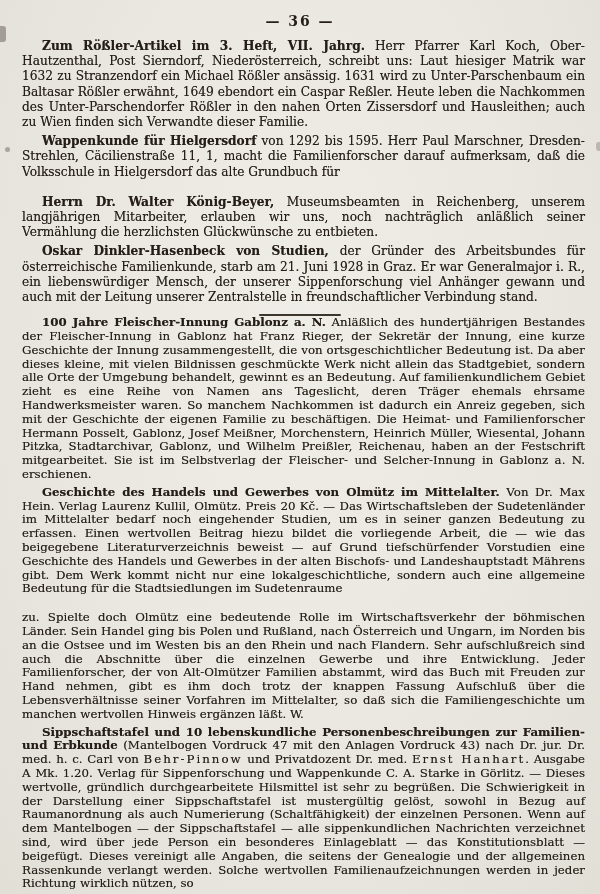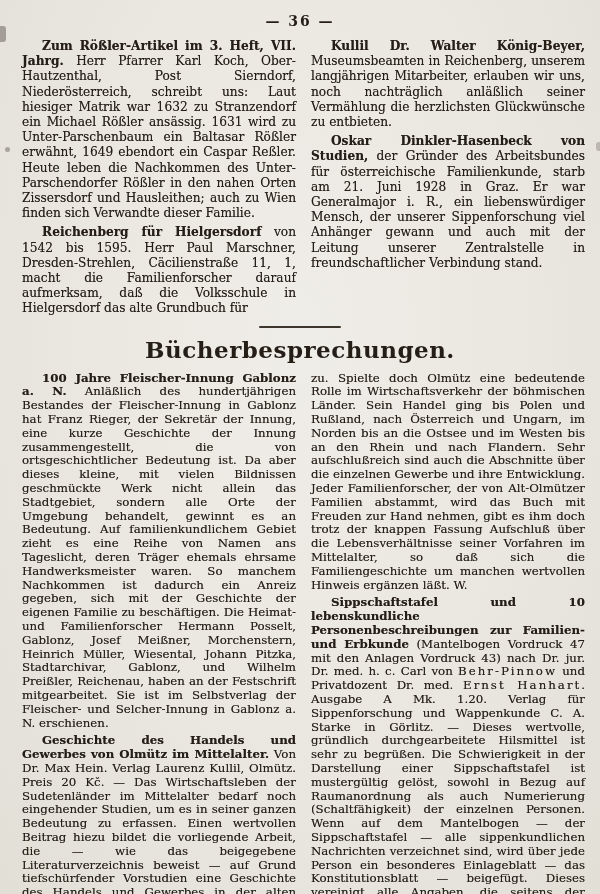--- a/index.html
+++ b/index.html
@@ -16,20 +16,21 @@
   .page-number{
     text-align:center;
     padding-top:13px;
     font-size:14px;
     font-weight:bold;
     letter-spacing:2px;
   }
   .cols{
     display:flex;gap:15px;
     padding:0 15px 0 22px;
+    flex-direction:column;
   }
   .col{
     flex:1;min-width:0;
     text-align:justify;
     text-shadow:0 0 .4px rgba(36,30,22,.55);
   }
   .cols.top{margin-top:10px;}
   .cols.top .col{font-size:12.2px;line-height:15.2px;}
   .cols.reviews .col{font-size:11.8px;line-height:13.8px;}
   p.para{margin:0;}
@@ -60,31 +61,30 @@
 <div class="page">
   <div class="smudge s1"></div>
   <div class="smudge s2"></div>
   <div class="smudge s3"></div>
 
   <div class="page-number">— 36 —</div>
 
   <div class="cols top">
     <div class="col">
         <p class="para indent"><span class="b">Zum Rößler-Artikel im 3. Heft, VII. Jahrg.</span><span> Herr Pfarrer Karl Koch, Ober-Hautzenthal, Post Sierndorf, Niederösterreich, schreibt uns: Laut hiesiger Matrik war 1632 zu Stranzendorf ein Michael Rößler ansässig. 1631 wird zu Unter-Parschenbaum ein Baltasar Rößler erwähnt, 1649 ebendort ein Caspar Reßler. Heute leben die Nachkommen des Unter-Parschendorfer Rößler in den nahen Orten Zissersdorf und Hausleithen; auch zu Wien finden sich Verwandte dieser Familie.</span></p>
-        <p class="para indent"><span class="b">Reichenberg für Hielgersdorf</span><span> von 1542 bis 1595. Herr Paul Marschner, Dresden-Strehlen, Cäcilienstraße 11, 1, macht die Familienforscher darauf aufmerksam, daß die Volksschule in Hielgersdorf das alte Grundbuch für</span></p>
+        <p class="para indent"><span class="b">Wappenkunde für Hielgersdorf</span><span> von 1292 bis 1595. Herr Paul Marschner, Dresden-Strehlen, Cäcilienstraße 11, 1, macht die Familienforscher darauf aufmerksam, daß die Volksschule in Hielgersdorf das alte Grundbuch für</span></p>
       </div>
     <div class="col">
-        <p class="para indent"><span class="b">Kullil Dr. Walter König-Beyer,</span><span> Museumsbeamten in Reichenberg, unserem langjährigen Mitarbeiter, erlauben wir uns, noch nachträglich anläßlich seiner Vermählung die herzlichsten Glückwünsche zu entbieten.</span></p>
+        <p class="para indent"><span class="b">Herrn Dr. Walter König-Beyer,</span><span> Museumsbeamten in Reichenberg, unserem langjährigen Mitarbeiter, erlauben wir uns, noch nachträglich anläßlich seiner Vermählung die herzlichsten Glückwünsche zu entbieten.</span></p>
         <p class="para indent"><span class="b">Oskar Dinkler-Hasenbeck von Studien,</span><span> der Gründer des Arbeitsbundes für österreichische Familienkunde, starb am 21. Juni 1928 in Graz. Er war Generalmajor i. R., ein liebenswürdiger Mensch, der unserer Sippenforschung viel Anhänger gewann und auch mit der Leitung unserer Zentralstelle in freundschaftlicher Verbindung stand.</span></p>
       </div>
   </div>
 
   <div class="divider"></div>
 
-  <h1 class="reviews-heading">Bücherbesprechungen.</h1>
 
   <div class="cols reviews">
     <div class="col">
         <p class="para indent"><span class="b">100 Jahre Fleischer-Innung Gablonz a. N.</span><span> Anläßlich des hundertjährigen Bestandes der Fleischer-Innung in Gablonz hat Franz Rieger, der Sekretär der Innung, eine kurze Geschichte der Innung zusammengestellt, die von ortsgeschichtlicher Bedeutung ist. Da aber dieses kleine, mit vielen Bildnissen geschmückte Werk nicht allein das Stadtgebiet, sondern alle Orte der Umgebung behandelt, gewinnt es an Bedeutung. Auf familienkundlichem Gebiet zieht es eine Reihe von Namen ans Tageslicht, deren Träger ehemals ehrsame Handwerksmeister waren. So manchem Nachkommen ist dadurch ein Anreiz gegeben, sich mit der Geschichte der eigenen Familie zu beschäftigen. Die Heimat- und Familienforscher Hermann Posselt, Gablonz, Josef Meißner, Morchenstern, Heinrich Müller, Wiesental, Johann Pitzka, Stadtarchivar, Gablonz, und Wilhelm Preißler, Reichenau, haben an der Festschrift mitgearbeitet. Sie ist im Selbstverlag der Fleischer- und Selcher-Innung in Gablonz a. N. erschienen.</span></p>
         <p class="para indent"><span class="b">Geschichte des Handels und Gewerbes von Olmütz im Mittelalter.</span><span> Von Dr. Max Hein. Verlag Laurenz Kullil, Olmütz. Preis 20 Kč. — Das Wirtschaftsleben der Sudetenländer im Mittelalter bedarf noch eingehender Studien, um es in seiner ganzen Bedeutung zu erfassen. Einen wertvollen Beitrag hiezu bildet die vorliegende Arbeit, die — wie das beigegebene Literaturverzeichnis beweist — auf Grund tiefschürfender Vorstudien eine Geschichte des Handels und Gewerbes in der alten Bischofs- und Landeshauptstadt Mährens gibt. Dem Werk kommt nicht nur eine lokalgeschichtliche, sondern auch eine allgemeine Bedeutung für die Stadtsiedlungen im Sudetenraume</span></p>
       </div>
     <div class="col">
         <p class="para"><span>zu. Spielte doch Olmütz eine bedeutende Rolle im Wirtschaftsverkehr der böhmischen Länder. Sein Handel ging bis Polen und Rußland, nach Österreich und Ungarn, im Norden bis an die Ostsee und im Westen bis an den Rhein und nach Flandern. Sehr aufschlußreich sind auch die Abschnitte über die einzelnen Gewerbe und ihre Entwicklung. Jeder Familienforscher, der von Alt-Olmützer Familien abstammt, wird das Buch mit Freuden zur Hand nehmen, gibt es ihm doch trotz der knappen Fassung Aufschluß über die Lebensverhältnisse seiner Vorfahren im Mittelalter, so daß sich die Familiengeschichte um manchen wertvollen Hinweis ergänzen läßt. W.</span></p>
         <p class="para indent"><span class="b">Sippschaftstafel und 10 lebenskundliche Personenbeschreibungen zur Familien- und Erbkunde</span><span> (Mantelbogen Vordruck 47 mit den Anlagen Vordruck 43) nach Dr. jur. Dr. med. h. c. Carl von </span><span class="sp">Behr-Pinnow</span><span> und Privatdozent Dr. med. </span><span class="sp">Ernst Hanhart</span><span>. Ausgabe A Mk. 1.20. Verlag für Sippenforschung und Wappenkunde C. A. Starke in Görlitz. — Dieses wertvolle, gründlich durchgearbeitete Hilsmittel ist sehr zu begrüßen. Die Schwierigkeit in der Darstellung einer Sippschaftstafel ist mustergültig gelöst, sowohl in Bezug auf Raumanordnung als auch Numerierung (Schaltfähigkeit) der einzelnen Personen. Wenn auf dem Mantelbogen — der Sippschaftstafel — alle sippenkundlichen Nachrichten verzeichnet sind, wird über jede Person ein besonderes Einlageblatt — das Konstitutionsblatt — beigefügt. Dieses vereinigt alle Angaben, die seitens der Genealogie und der allgemeinen Rassenkunde verlangt werden. Solche wertvollen Familienaufzeichnungen werden in jeder Richtung wirklich nützen, so</span></p>
       </div>

